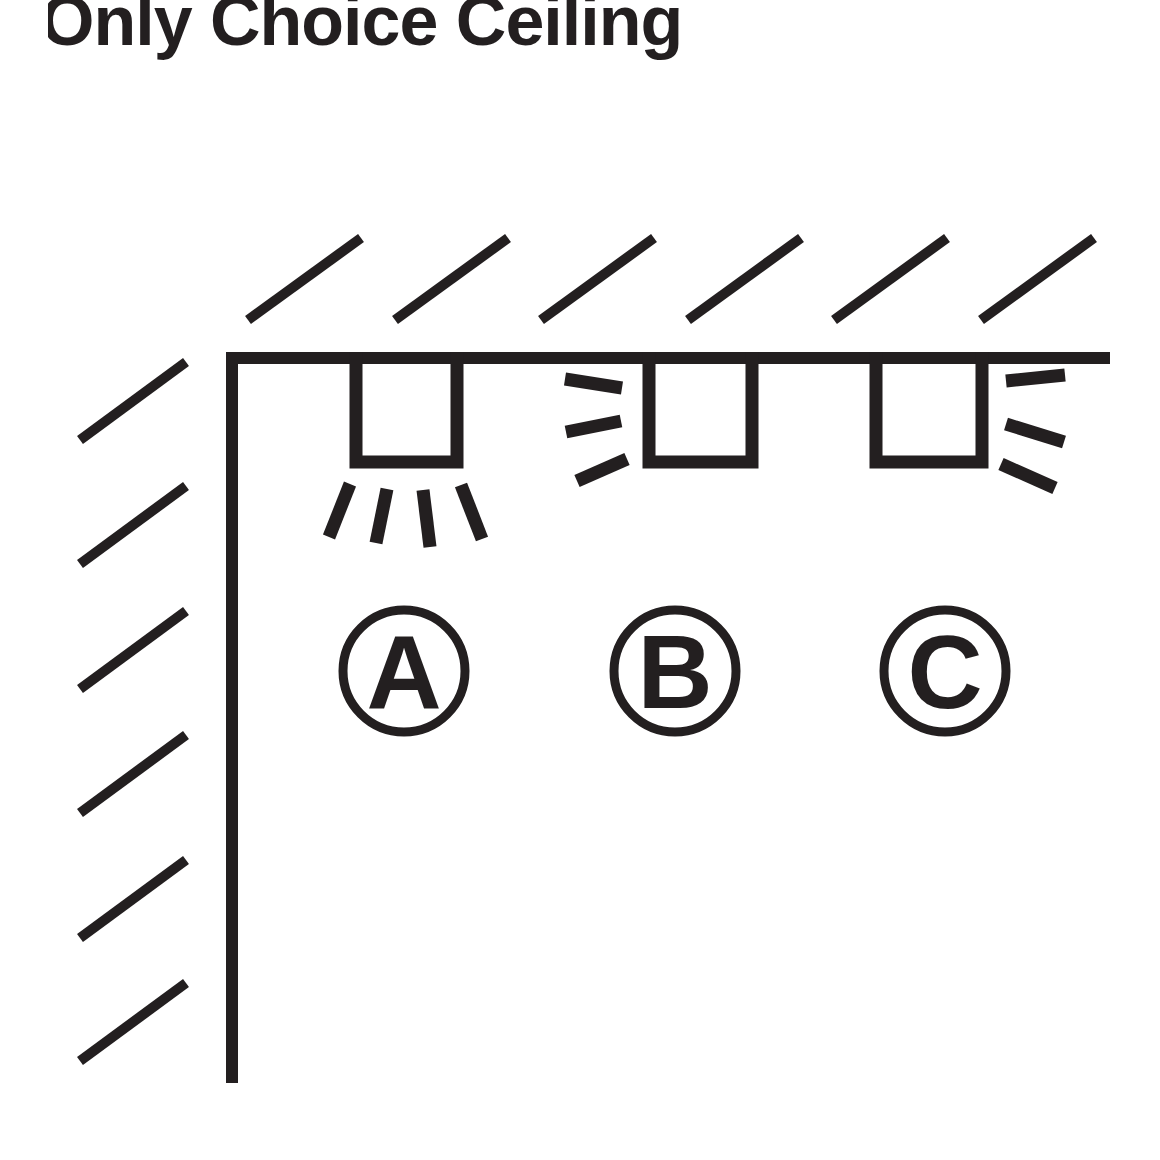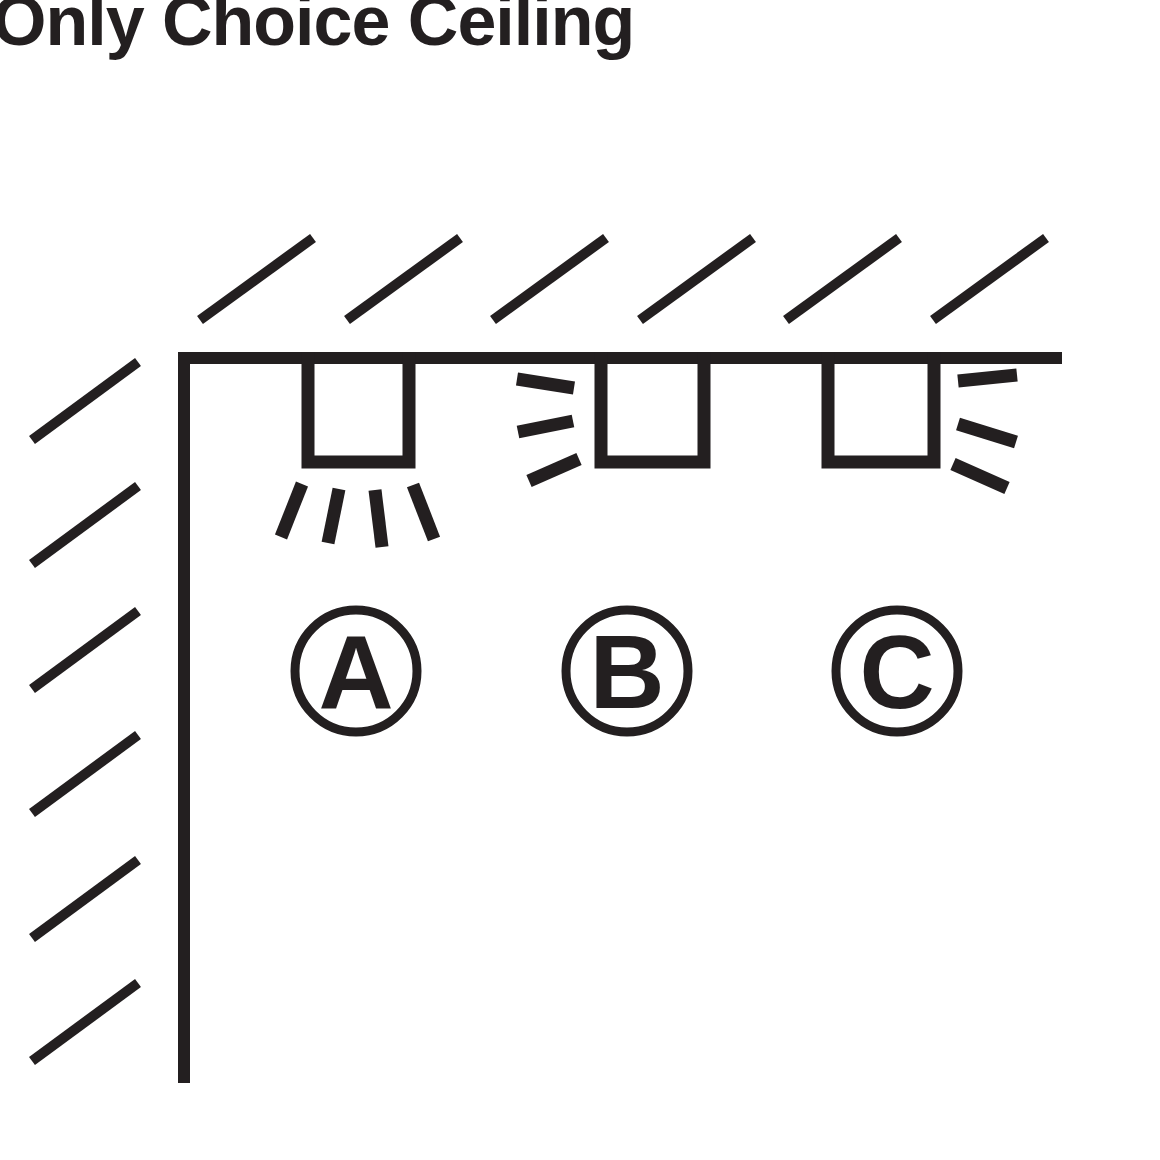--- a/index.html
+++ b/index.html
@@ -7,20 +7,21 @@
     padding: 0;
     background: #ffffff;
   }
   .page {
     position: relative;
     width: 1076px;
     height: 1160px;
     overflow: hidden;
     background: var(--bg, #ffffff);
     font-family: "Liberation Sans", sans-serif;
+    margin-left: 48px;
   }
   .title {
     position: absolute;
     top: -16px;
     left: -8px;
     font-size: 70px;
     line-height: 74px;
     font-weight: 700;
     letter-spacing: -1px;
     color: var(--ink, #231f20);

